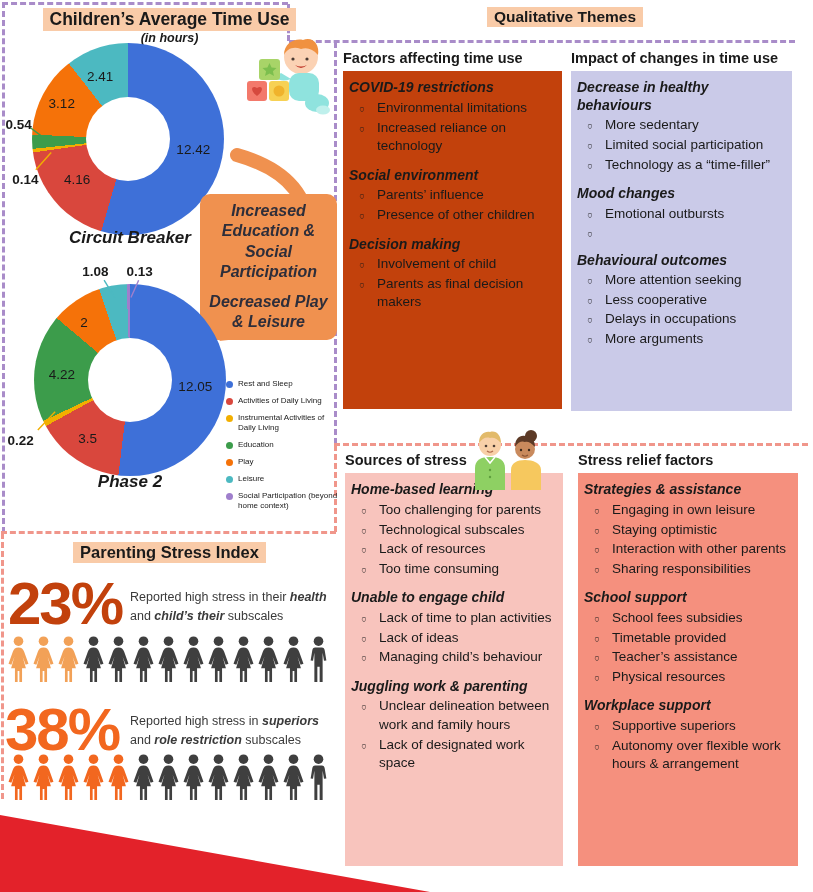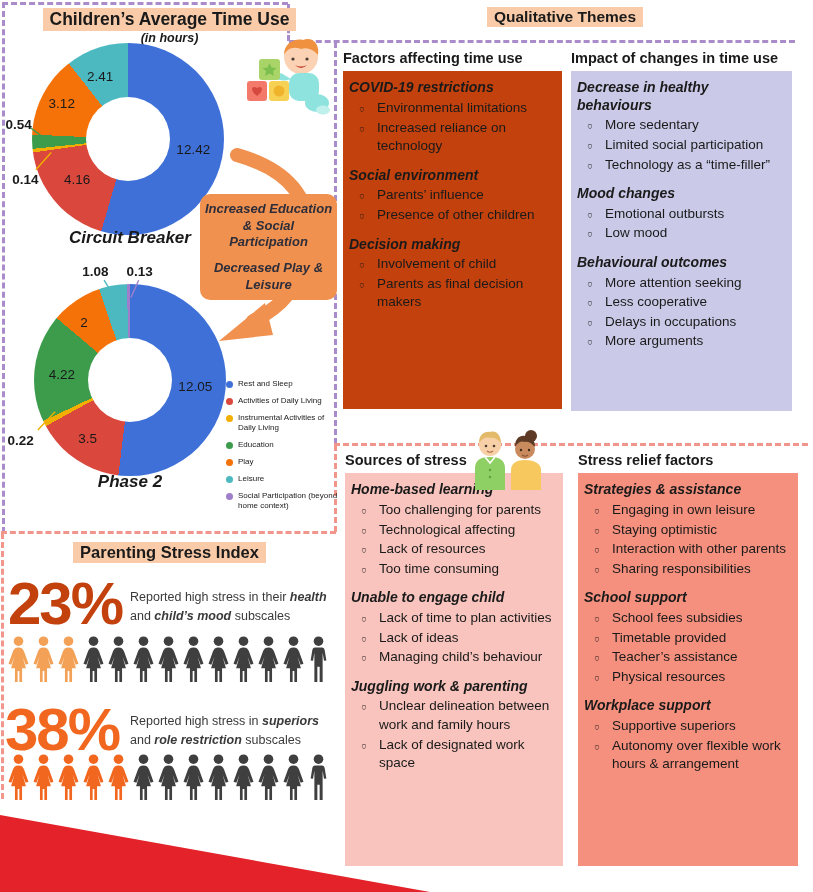--- a/index.html
+++ b/index.html
@@ -28,21 +28,21 @@
   .slice-lbl.out{font-weight:bold;}
   svg.leaders{position:absolute;left:0;top:0;pointer-events:none;}
 
   
   .legend{position:absolute;left:226px;top:379px;width:112px;}
   .legend-item{display:flex;margin:0 0 6px 0;font-size:8px;line-height:1.35;}
   .legend-dot{flex:none;width:7px;height:7px;border-radius:50%;margin:2px 5px 0 0;}
 
   
   .callout{position:absolute;left:200px;top:194px;width:137px;padding:7px 4px;background:#f0914f;border-radius:10px;
-           text-align:center;font-size:13px;font-weight:bold;font-style:italic;color:#2e2e3a;line-height:1.28;}
+           text-align:center;font-size:16px;font-weight:bold;font-style:italic;color:#2e2e3a;line-height:1.28;}
   .callout p{margin:0 0 9px 0;} .callout p:last-child{margin:0;}
 
   
   .col{position:absolute;}
   .col-header{font-size:14.5px;font-weight:bold;line-height:1.2;margin-bottom:4px;}
   .col-box{padding:4px 6px 8px 4px;}
   .sec-h{font-size:14px;font-weight:bold;font-style:italic;line-height:1.25;margin:11px 0 2px 2px;}
   .sec-h.first{margin-top:4px;}
   .sec-li{display:flex;font-size:13.5px;line-height:1.38;margin:1px 0;}
   .sec-li .mk{flex:none;width:30px;text-align:center;font-size:9.5px;padding-top:3px;}
@@ -223,21 +223,20 @@
           <span class="mk">○</span>
           <span class="tx">Technology as a “time-filler”</span>
         </div>
         <div class="sec-h">Mood changes</div>
         <div class="sec-li">
           <span class="mk">○</span>
           <span class="tx">Emotional outbursts</span>
         </div>
         <div class="sec-li">
           <span class="mk">○</span>
-          <span class="tx">Low mood</span>
         </div>
         <div class="sec-h">Behavioural outcomes</div>
         <div class="sec-li">
           <span class="mk">○</span>
           <span class="tx">More attention seeking</span>
         </div>
         <div class="sec-li">
           <span class="mk">○</span>
           <span class="tx">Less cooperative</span>
         </div>
@@ -274,21 +273,21 @@
   <div class="col" id="scol0" style="left:345px;top:452px;width:218px;">
     <div class="col-header">Sources of stress</div>
     <div class="col-box" style="height: 393px; background: rgb(248, 196, 189);">
         <div class="sec-h first">Home-based learning</div>
         <div class="sec-li">
           <span class="mk">○</span>
           <span class="tx">Too challenging for parents</span>
         </div>
         <div class="sec-li">
           <span class="mk">○</span>
-          <span class="tx">Technological affecting</span>
+          <span class="tx">Technological subscales</span>
         </div>
         <div class="sec-li">
           <span class="mk">○</span>
           <span class="tx">Lack of resources</span>
         </div>
         <div class="sec-li">
           <span class="mk">○</span>
           <span class="tx">Too time consuming</span>
         </div>
         <div class="sec-h">Unable to engage child</div>
@@ -360,21 +359,21 @@
         <div class="sec-li">
           <span class="mk">○</span>
           <span class="tx">Autonomy over flexible work hours &amp; arrangement</span>
         </div>
       </div>
   </div>
 
   <div class="center-line" style="left:3px;top:542px;width:333px;"><span class="hl" style="font-size:16.5px;font-weight:bold;">Parenting Stress Index</span></div>
 
   <div class="stat-pct" id="pct0" style="left: 8px; top: 574px; color: #c2410c;">23%</div>
-  <div class="stat-text" id="txt0" style="left:130px;top:588px;width:206px;"><span>Reported high stress in their </span><span class="em">health</span><span> and </span><span class="em">child’s mood</span><span> subscales</span></div>
+  <div class="stat-text" id="txt0" style="left:130px;top:588px;width:206px;"><span>Reported high stress in their </span><span class="em">health</span><span> and </span><span class="em">child’s their</span><span> subscales</span></div>
   <div class="icon-row" id="row0" style="left:6px;top:636px;">
       <span class="person" style="color: rgb(242, 161, 87);">
         <svg viewBox="0 0 26 50">
           <circle cx="13" cy="5.4" r="5" fill="currentColor"></circle>
           <path fill="currentColor" d="M13 12 C16.2 12 17.9 13.6 18.9 16.4 L23.4 28.8 L20.4 30 L17.3 21.6 L20.7 33.6 L16.7 33.6 L16.7 48 L13.9 48 L13.9 36.5 L12.1 36.5 L12.1 48 L9.3 48 L9.3 33.6 L5.3 33.6 L8.7 21.6 L5.6 30 L2.6 28.8 L7.1 16.4 C8.1 13.6 9.8 12 13 12 Z"></path>
         </svg>
       </span>
       <span class="person" style="color: rgb(242, 161, 87);">
         <svg viewBox="0 0 26 50">
           <circle cx="13" cy="5.4" r="5" fill="currentColor"></circle>

